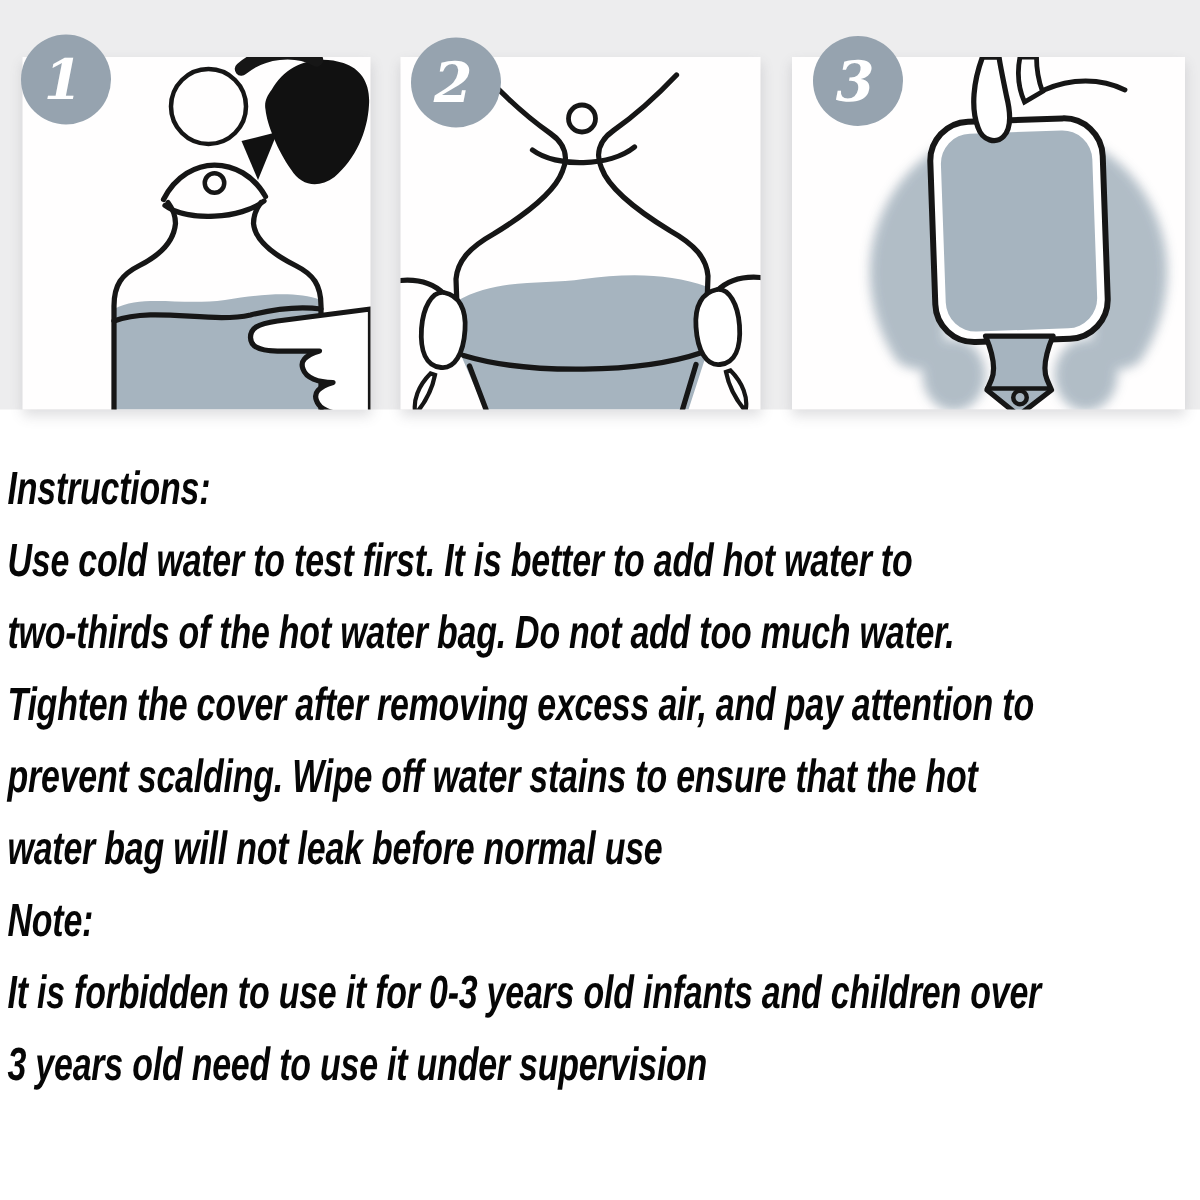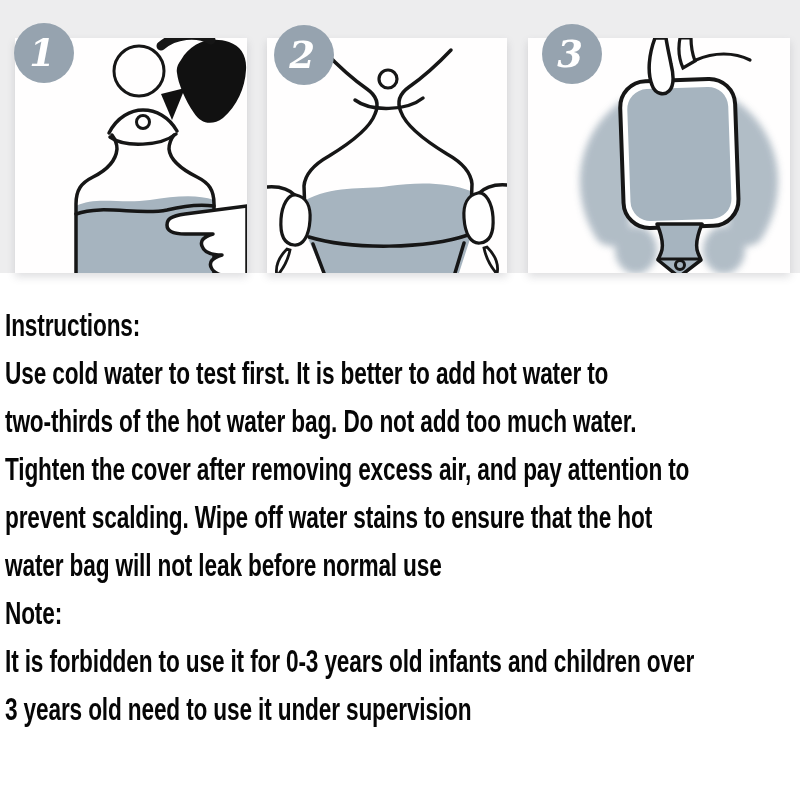--- a/index.html
+++ b/index.html
@@ -12,21 +12,21 @@
   .panel1{left:15px;width:232px;}
   .panel2{left:267px;width:240px;}
   .panel3{left:528px;width:262px;}
   .badge{position:absolute;width:60px;height:60px;border-radius:50%;background:#96a3af;
          color:#ffffff;display:flex;align-items:center;justify-content:center;
          font-family:"DejaVu Serif",serif;font-style:italic;font-weight:bold;font-size:37px;
          z-index:3;line-height:1;padding-right:4px;box-sizing:border-box;}
   .badge1{left:14px;top:23px;}
   .badge2{left:274px;top:25px;}
   .badge3{left:542px;top:24px;}
-  .text-block{position:absolute;left:5px;top:302px;width:795px;color:#060606;}
+  .text-block{position:absolute;left:5px;top:302px;width:795px;color:#060606;font-style:italic;}
   .tline{height:48px;line-height:48px;font-size:31px;font-weight:bold;white-space:nowrap;
          transform:scaleX(0.73);transform-origin:0 50%;letter-spacing:-0.2px;}
   .ink{stroke:#161616;fill:none;stroke-linecap:round;stroke-linejoin:round;}
 </style>
 </head>
 <body>
 
 <div class="page">
 
   <div class="steps-section">

